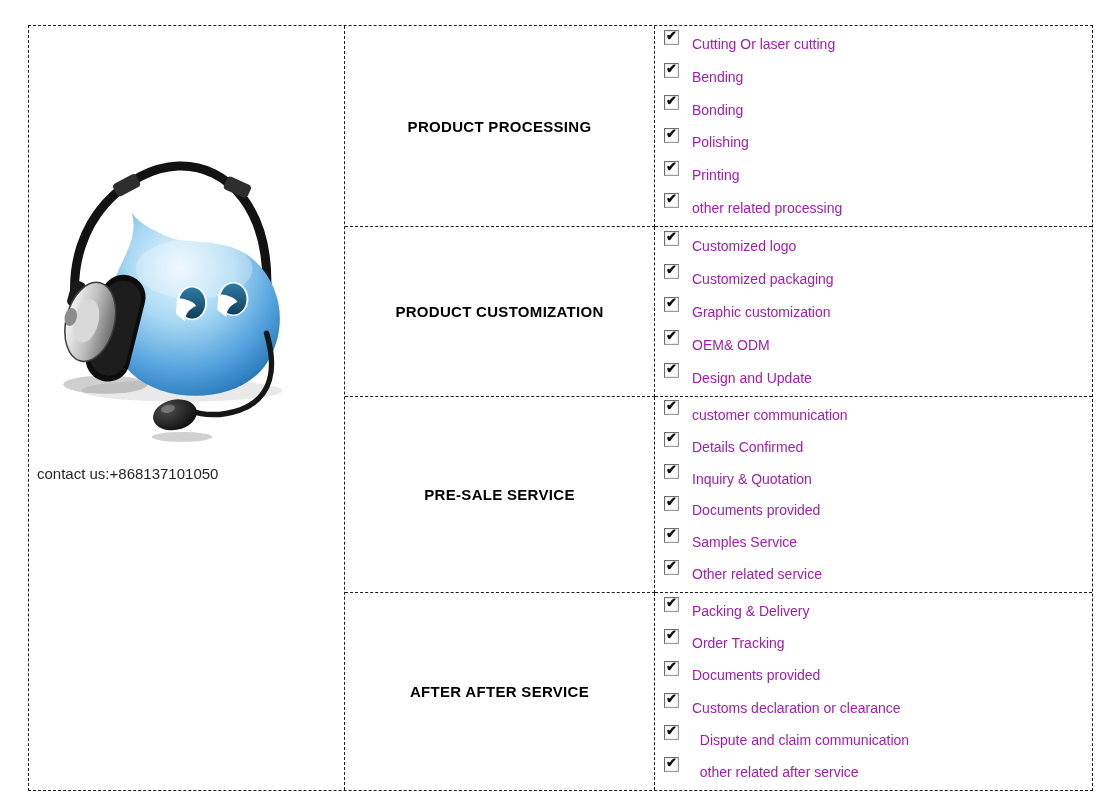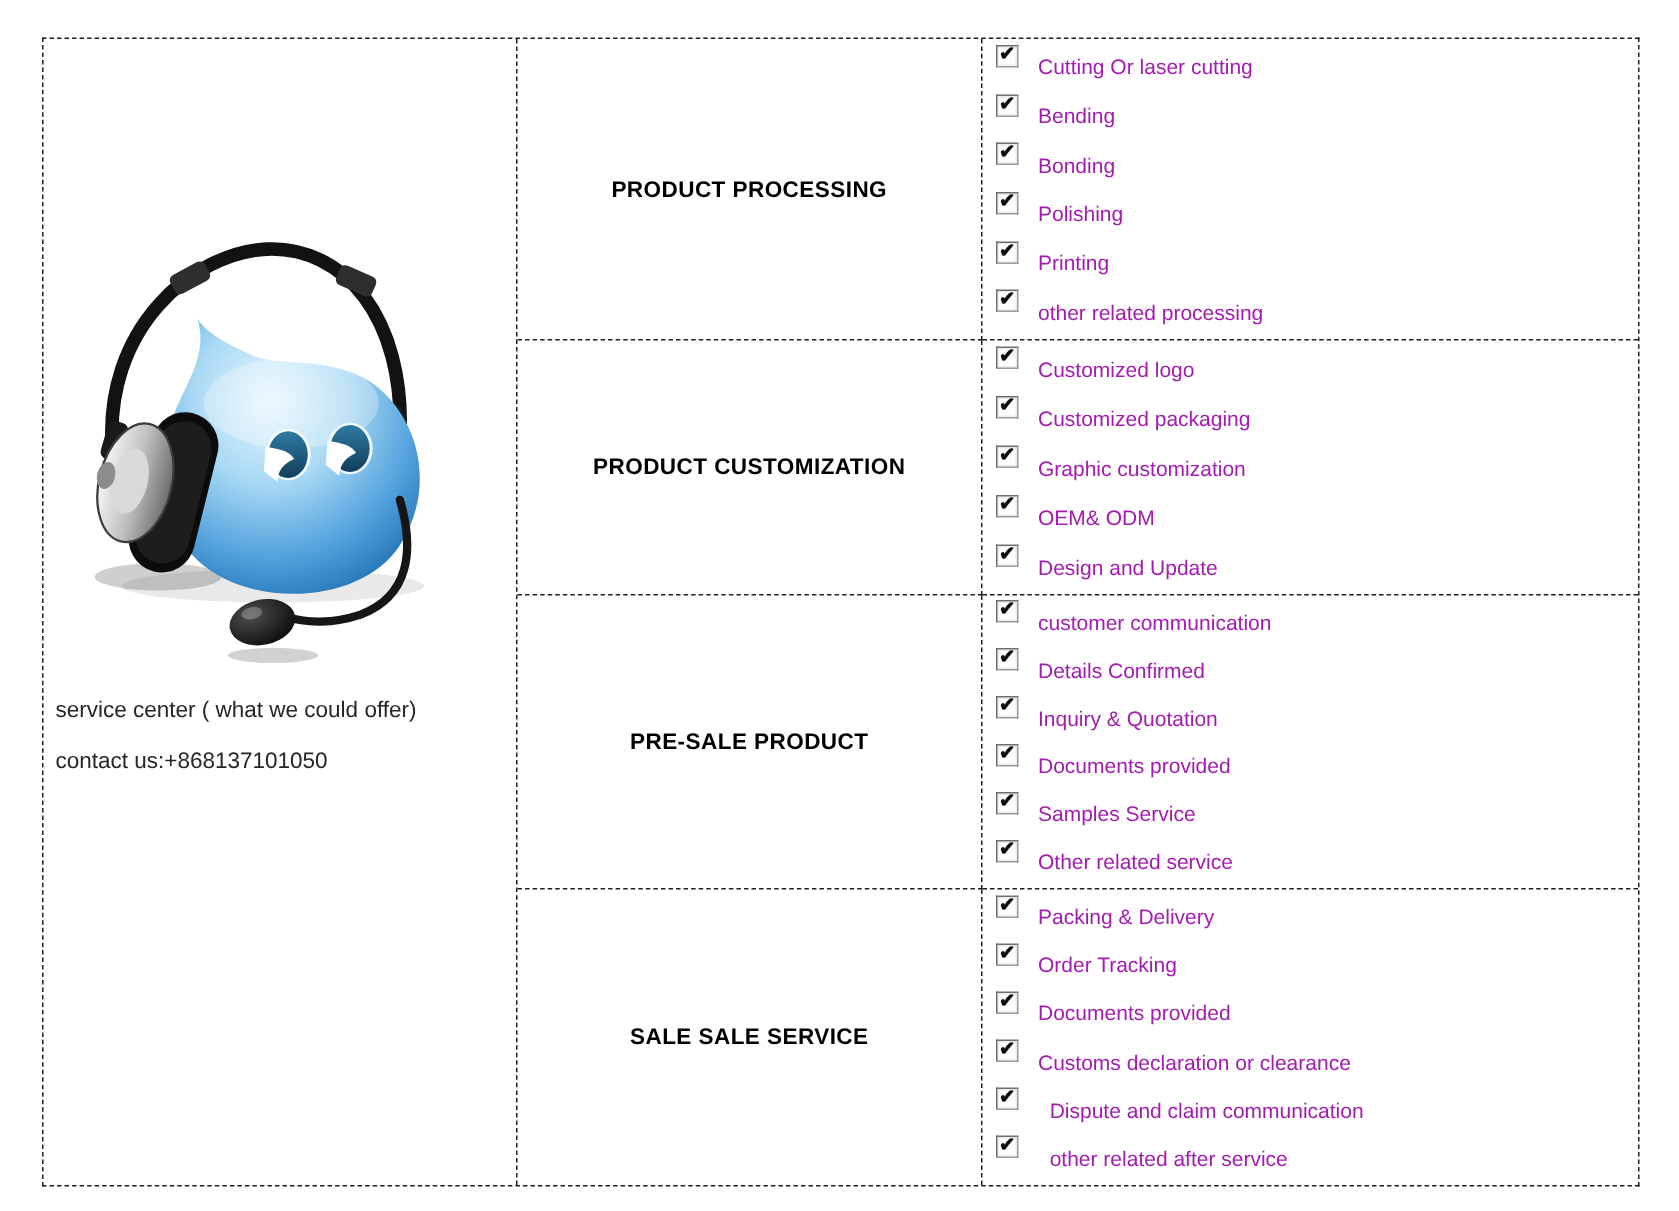--- a/index.html
+++ b/index.html
@@ -138,21 +138,20 @@
         <ellipse cx="44" cy="174" rx="12" ry="22" fill="#d9d9d9"></ellipse>
         <ellipse cx="28" cy="174" rx="6" ry="9" fill="#8c8c8c"></ellipse>
       </g>
 
       <path d="M 224,180 C 234,214 230,244 198,256 C 180,262 162,262 148,257" fill="none" stroke="#161616" stroke-width="5.5" stroke-linecap="round"></path>
       <ellipse cx="133" cy="261" rx="22" ry="15" fill="url(#micG)" transform="rotate(-12 133 261)"></ellipse>
       <ellipse cx="126" cy="255" rx="7" ry="4" fill="#ffffff" opacity="0.25" transform="rotate(-12 126 255)"></ellipse>
     </svg>
 
     <div class="contact">
-      <p>service center ( what we could offer)</p>
       <p>contact us:+868137101050</p>
     </div>
   </div>
 
   <div class="cell mid-cell rb" style="grid-row:1">
     <div class="sec-title">PRODUCT PROCESSING</div>
   </div>
   <div class="cell right-cell rb" style="grid-row:1">
     <div class="items">
       <div class="item">
@@ -226,21 +225,21 @@
       <div class="item">
         <span class="cb">
             <span class="tick">✔</span>
           </span>
         <span class="lbl">Design and Update</span>
       </div>
     </div>
   </div>
 
   <div class="cell mid-cell rb" style="grid-row:3">
-    <div class="sec-title">PRE-SALE PRODUCT</div>
+    <div class="sec-title">PRE-SALE SERVICE</div>
   </div>
   <div class="cell right-cell rb" style="grid-row:3">
     <div class="items">
       <div class="item">
         <span class="cb">
             <span class="tick">✔</span>
           </span>
         <span class="lbl">customer communication</span>
       </div>
       <div class="item">
@@ -270,21 +269,21 @@
       <div class="item">
         <span class="cb">
             <span class="tick">✔</span>
           </span>
         <span class="lbl">Other related service</span>
       </div>
     </div>
   </div>
 
   <div class="cell mid-cell" style="grid-row:4">
-    <div class="sec-title">SALE SALE SERVICE</div>
+    <div class="sec-title">AFTER AFTER SERVICE</div>
   </div>
   <div class="cell right-cell" style="grid-row:4">
     <div class="items">
       <div class="item">
         <span class="cb">
             <span class="tick">✔</span>
           </span>
         <span class="lbl">Packing &amp; Delivery</span>
       </div>
       <div class="item">

